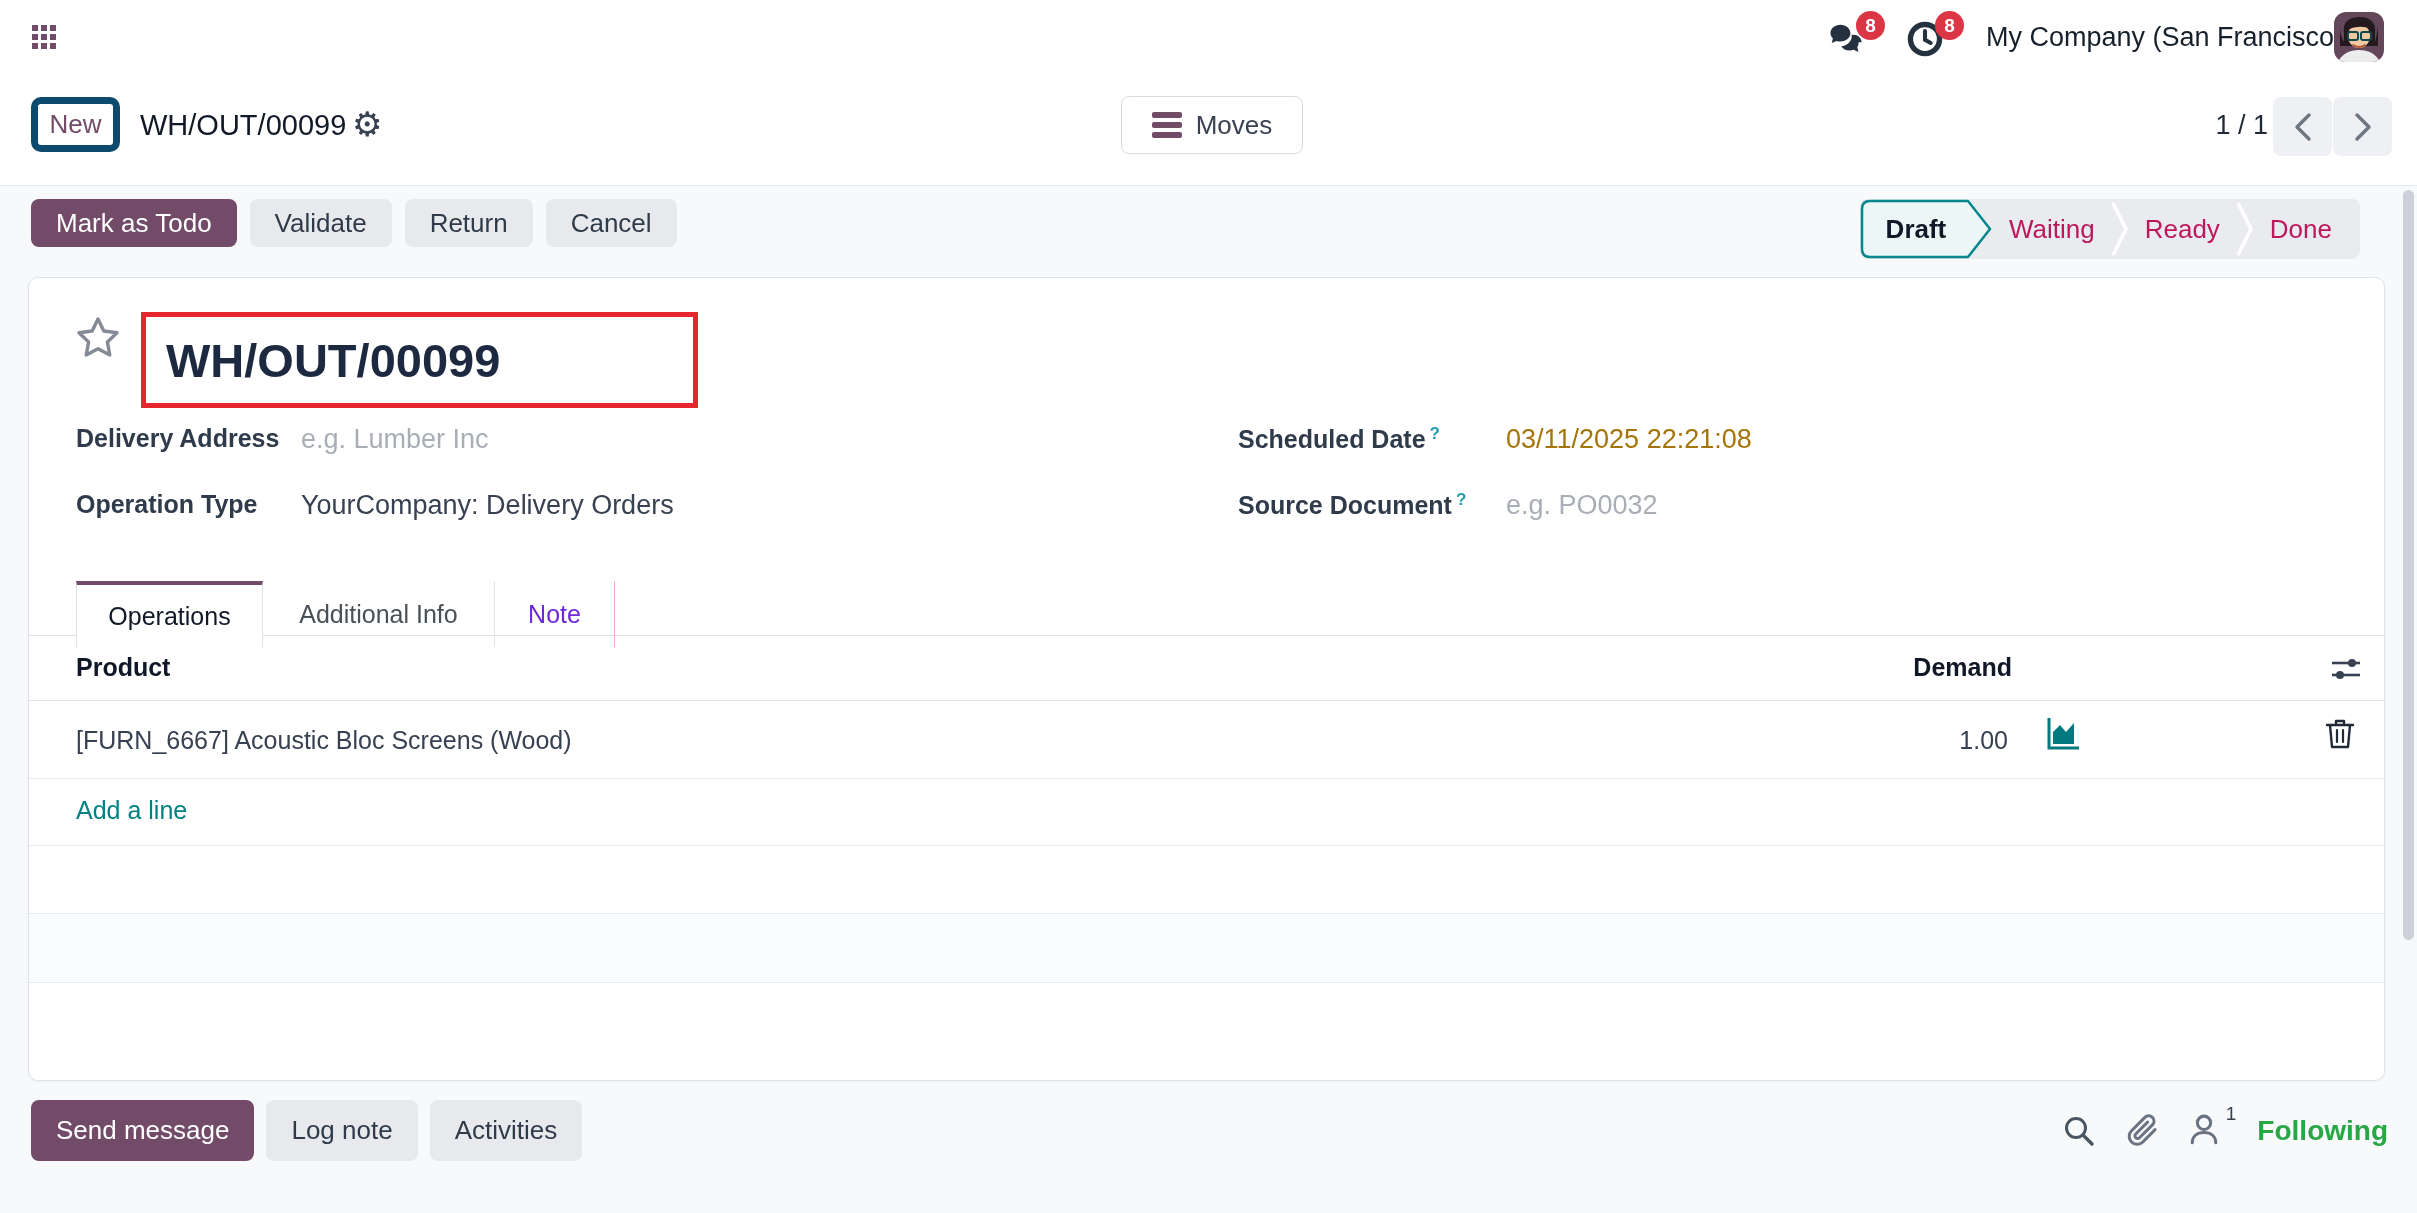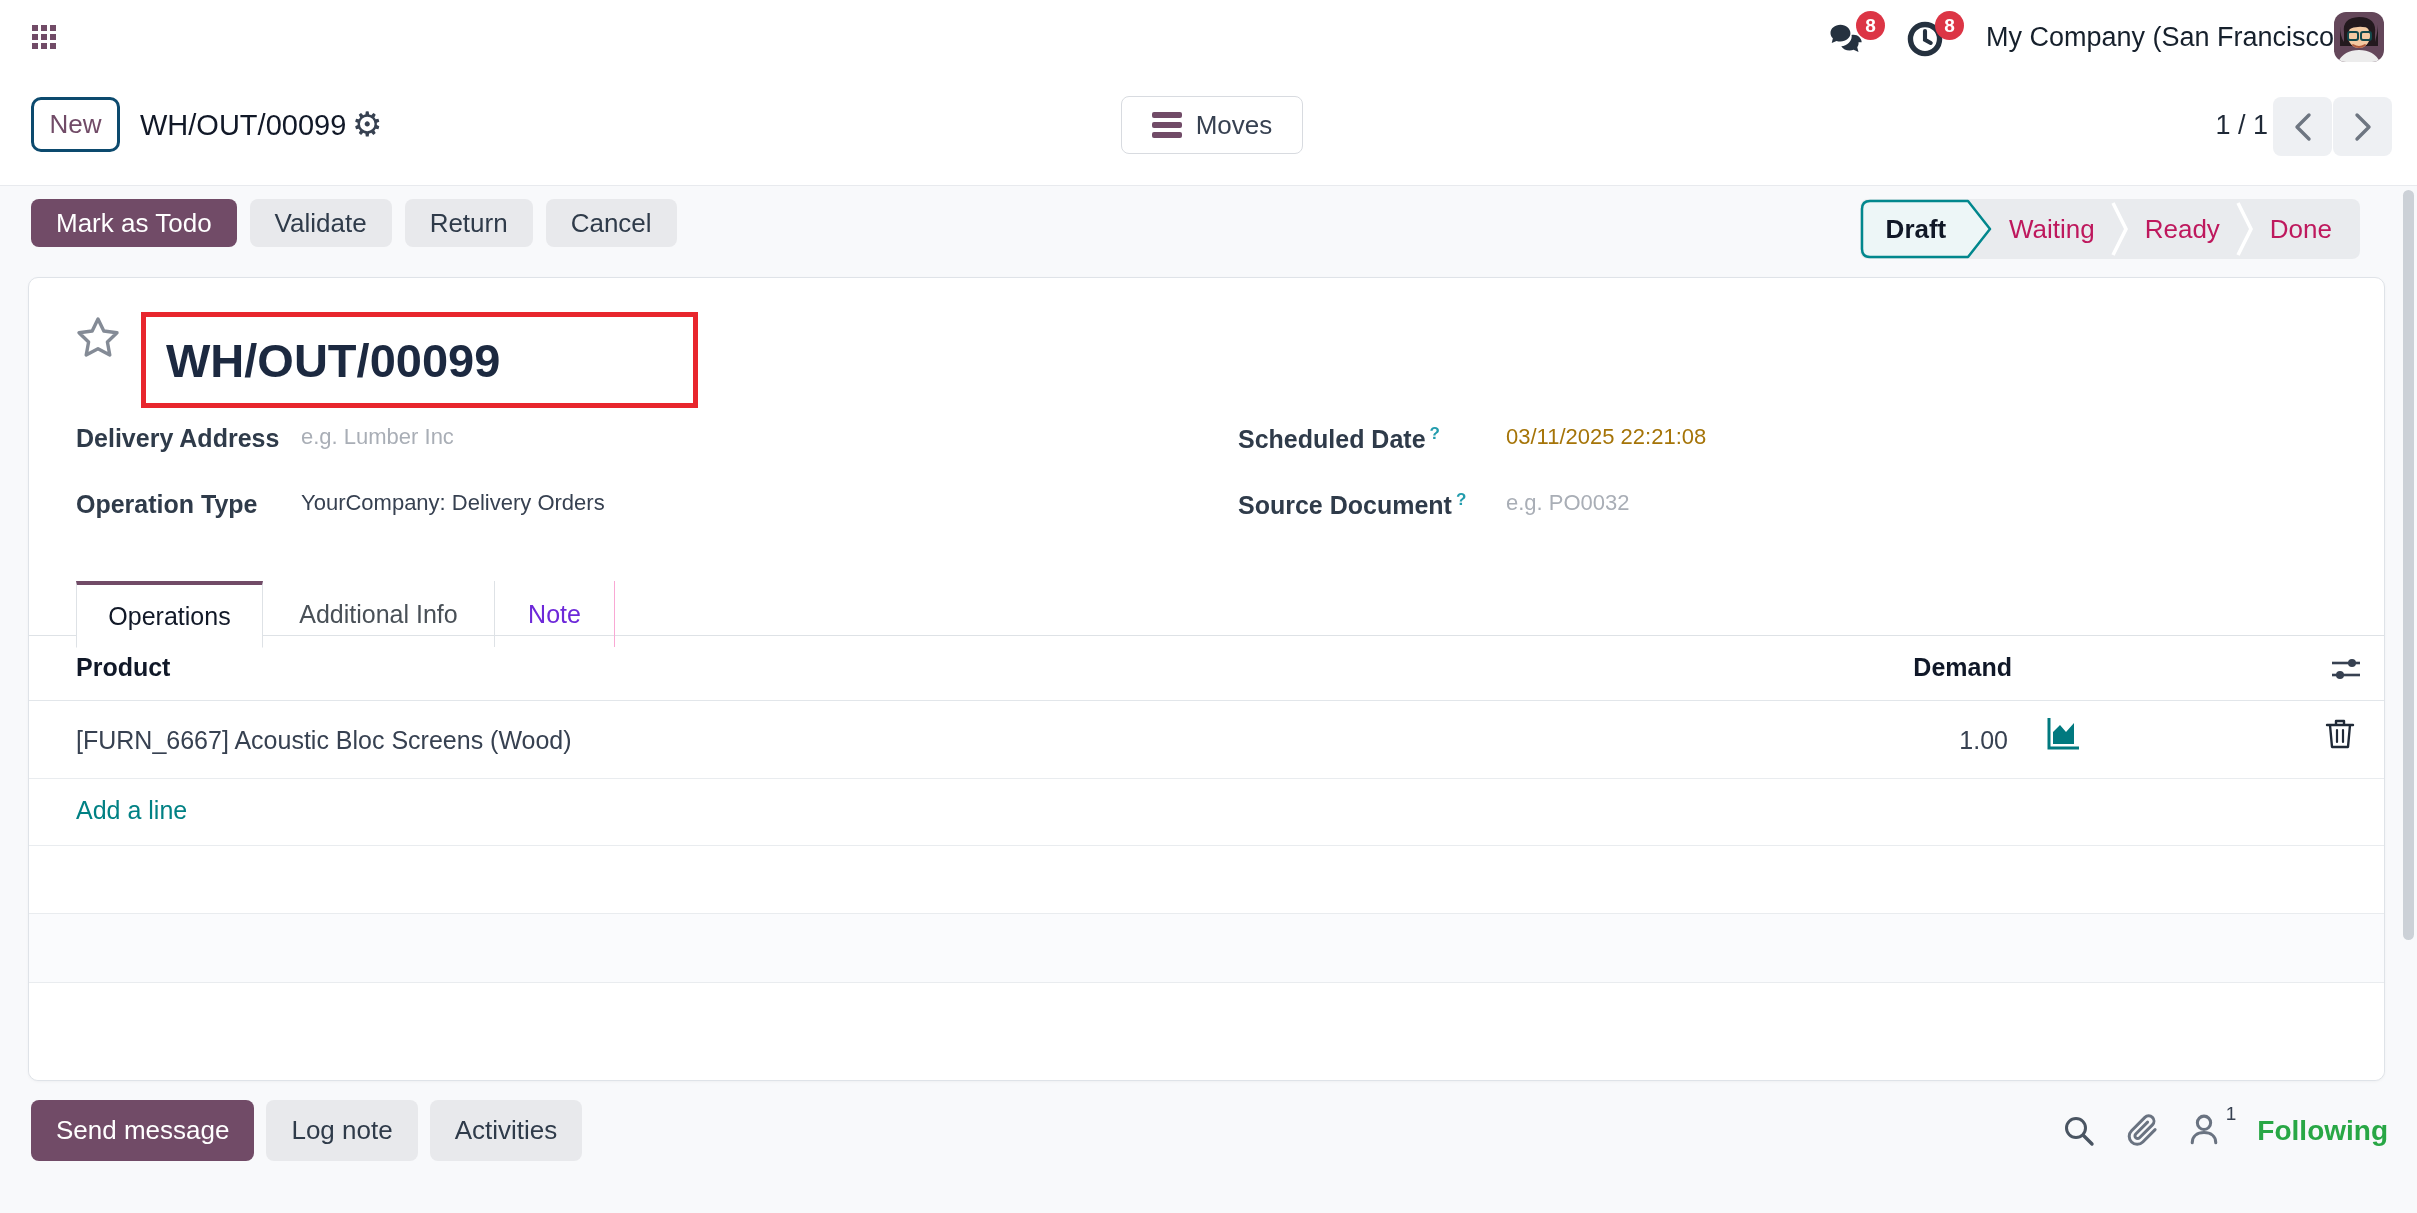--- a/index.html
+++ b/index.html
@@ -14,21 +14,21 @@
   .tb-icon { top:20px; width:42px; height:40px; cursor:pointer; }
   .badge { position:absolute; top:-9px; right:-16px; width:29px; height:29px; border-radius:50%;
            background:#dc3545; color:#fff; font-size:19px; font-weight:bold;
            display:flex; align-items:center; justify-content:center; }
   .company { left:1986px; top:0; height:74px; line-height:74px; font-size:27px; color:#16202c; cursor:pointer; }
   .avatar { left:2334px; top:12px; width:50px; height:50px; border-radius:12px; overflow:hidden; cursor:pointer; }
 
   
   #crumbrow { position:absolute; left:0; top:74px; width:2417px; height:112px; background:#fff;
               border-bottom:1px solid #e8eaee; }
-  .new-btn { left:31px; top:23px; width:89px; height:55px; border:3px solid #0c4a6e; border-radius:10px;
+  .new-btn { left:31px; top:23px; width:89px; height:55px; border:7px solid #0c4a6e; border-radius:10px;
              background:#fff; color:#714B67; font-size:26px; display:flex; align-items:center; justify-content:center;
              cursor:pointer; }
   .crumb-title { left:140px; top:22px; height:58px; line-height:58px; font-size:29px; color:#111827; }
   .gear { left:352px; top:22px; height:58px; line-height:56px; font-size:34px; color:#374151; cursor:pointer; }
   .moves-btn { left:1121px; top:22px; width:182px; height:58px; background:#fff; border:1px solid #d8dbe0;
                border-radius:8px; display:flex; align-items:center; justify-content:center; gap:14px;
                font-size:26px; color:#374151; cursor:pointer; }
   .pager-count { left:2200px; top:22px; width:68px; height:58px; line-height:58px; font-size:27px; color:#1f2937; text-align:right; }
   .pager-btn { top:23px; width:59px; height:59px; background:#eef0f3; border:none; border-radius:8px;
                display:flex; align-items:center; justify-content:center; cursor:pointer; }
@@ -54,21 +54,21 @@
   .step-last { padding-right:28px; }
 
   
   #sheet { position:absolute; left:28px; top:91px; width:2357px; height:804px; background:#fff;
            border:1px solid #dfe3e8; border-radius:10px; box-shadow:0 1px 3px rgba(0,0,0,.04); }
   .star { left:45px; top:36px; width:48px; height:48px; cursor:pointer; }
   .red-box { left:112px; top:34px; width:557px; height:96px; border:5px solid #e8262d; display:flex; align-items:center; }
   .sheet-title { margin-left:20px; font-size:47px; font-weight:bold; color:#1c2940; cursor:text; }
 
   .flabel { font-size:25px; font-weight:600; color:#2f3b4a; }
-  .fvalue { font-size:22px; color:#374151; cursor:pointer; }
+  .fvalue { font-size:27px; color:#374151; cursor:pointer; }
   .placeholder { color:#a9aeb6; }
   .date-val { color:#a57408; }
   .help { font-size:17px; color:#229cad; vertical-align:super; margin-left:4px; font-weight:600; }
 
   
   #tabbar { position:absolute; left:0; top:292px; width:2355px; height:66px; border-bottom:1px solid #dee2e6; }
   .tab { position:absolute; top:11px; height:66px; display:flex; align-items:center; justify-content:center;
          font-size:25px; cursor:pointer; }
   .tab-active { left:47px; width:187px; background:#fff; border:1px solid #dee2e6; border-top:4px solid #714B67;
                 border-bottom:1px solid #fff; height:67px; color:#111827; font-weight:500; }

